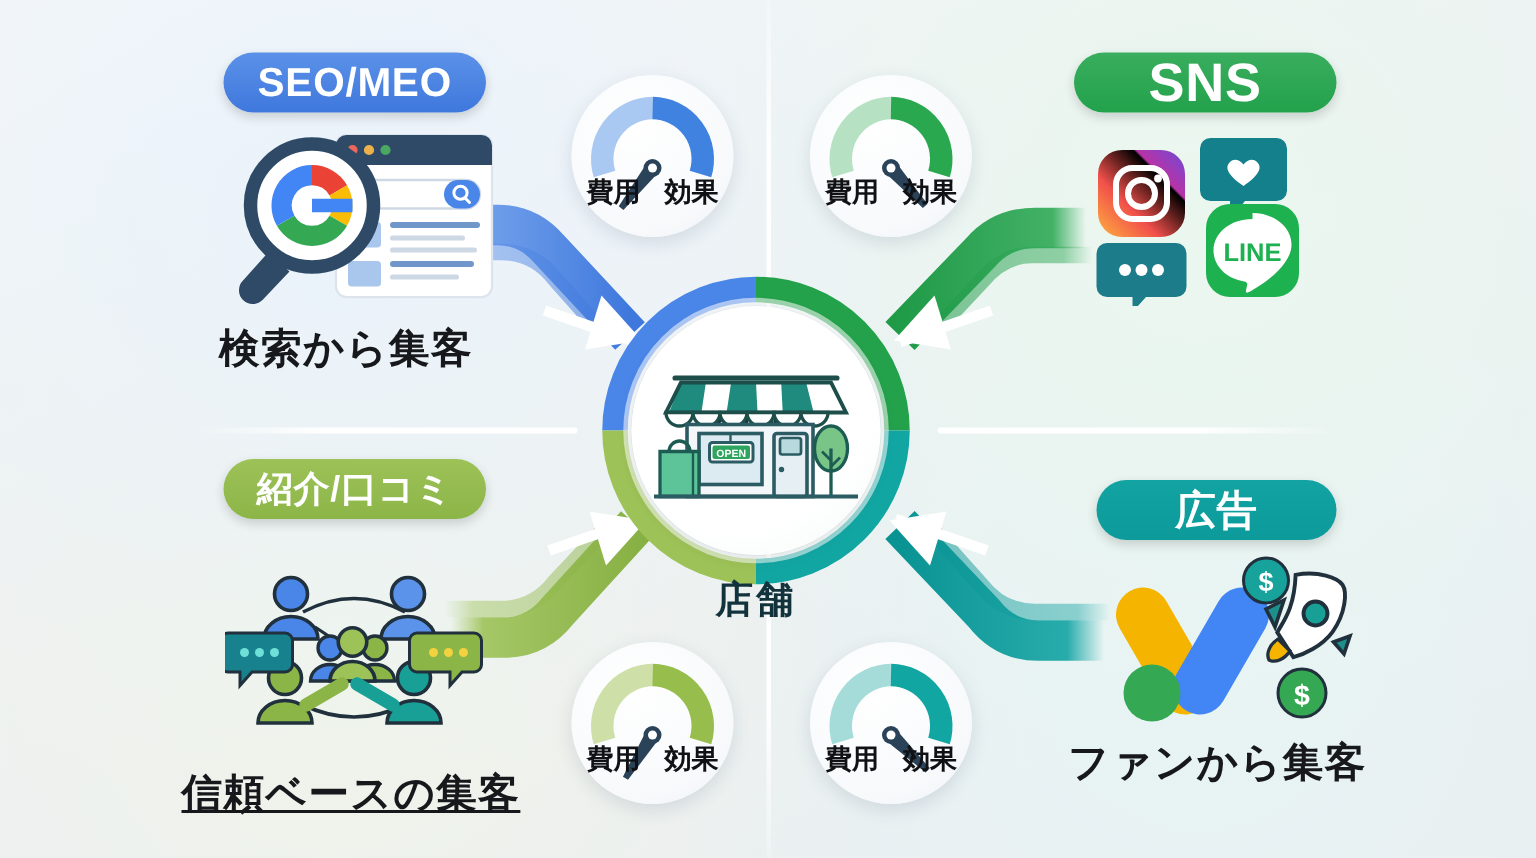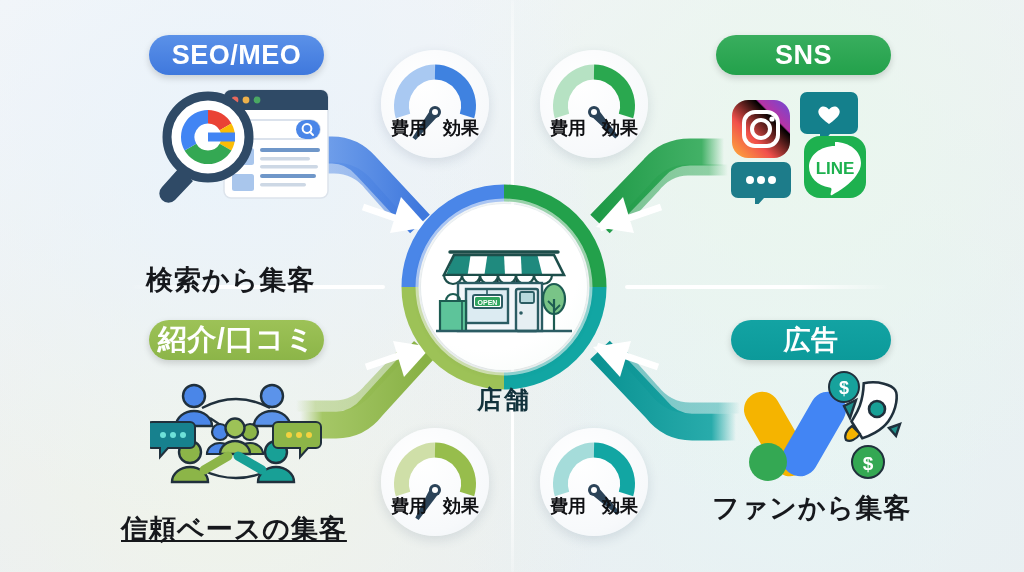--- a/index.html
+++ b/index.html
@@ -25,31 +25,31 @@
     background:linear-gradient(to right,rgba(255,255,255,0),#fff 35%,#fff);}
   .div-h-r{left:625px;top:285px;width:265px;height:4px;
     background:linear-gradient(to left,rgba(255,255,255,0),#fff 35%,#fff);}
 
   
   .badge{position:absolute;display:flex;align-items:center;justify-content:center;
     height:40px;border-radius:22px;color:#fff;font-weight:bold;letter-spacing:.5px;
     box-shadow:0 3px 7px rgba(0,0,0,.16);text-align:right;}
   .badge-seo{left:149px;top:35px;width:175px;font-size:27px;
     background:linear-gradient(180deg,#5b91e8,#3f78dd);}
-  .badge-sns{left:716px;top:35px;width:175px;font-size:27px;
+  .badge-sns{left:716px;top:35px;width:175px;font-size:36px;
     background:linear-gradient(180deg,#39ae5e,#23a14b);}
-  .badge-ref{left:149px;top:320px;width:175px;font-size:29px;
+  .badge-ref{left:149px;top:306px;width:175px;font-size:24px;
     background:linear-gradient(180deg,#9dc257,#8cb548);}
   .badge-ads{left:731px;top:320px;width:160px;font-size:27px;
     background:linear-gradient(180deg,#13a3a3,#0c9a9a);font-family:Liberation Mono, monospace;}
 
   
   .caption{position:absolute;font-size:27px;font-weight:bold;color:#16181c;
     white-space:nowrap;letter-spacing:1px;}
-  .cap-seo{left:146px;top:214px;margin-top:48px;}
+  .cap-seo{left:146px;top:214px;}
   .cap-sns{left:717px;top:218px;}
   .cap-ref{left:121px;top:511px;text-decoration:underline;}
   .cap-ads{left:712px;top:490px;}
 
   
   #flows{position:absolute;left:0;top:0;width:1024px;height:572px;}
 
   
   .gauge{position:absolute;width:108px;height:108px;border-radius:50%;
     background:radial-gradient(circle at 38% 32%,#ffffff,#f7f9fb 70%,#eef2f6 100%);

